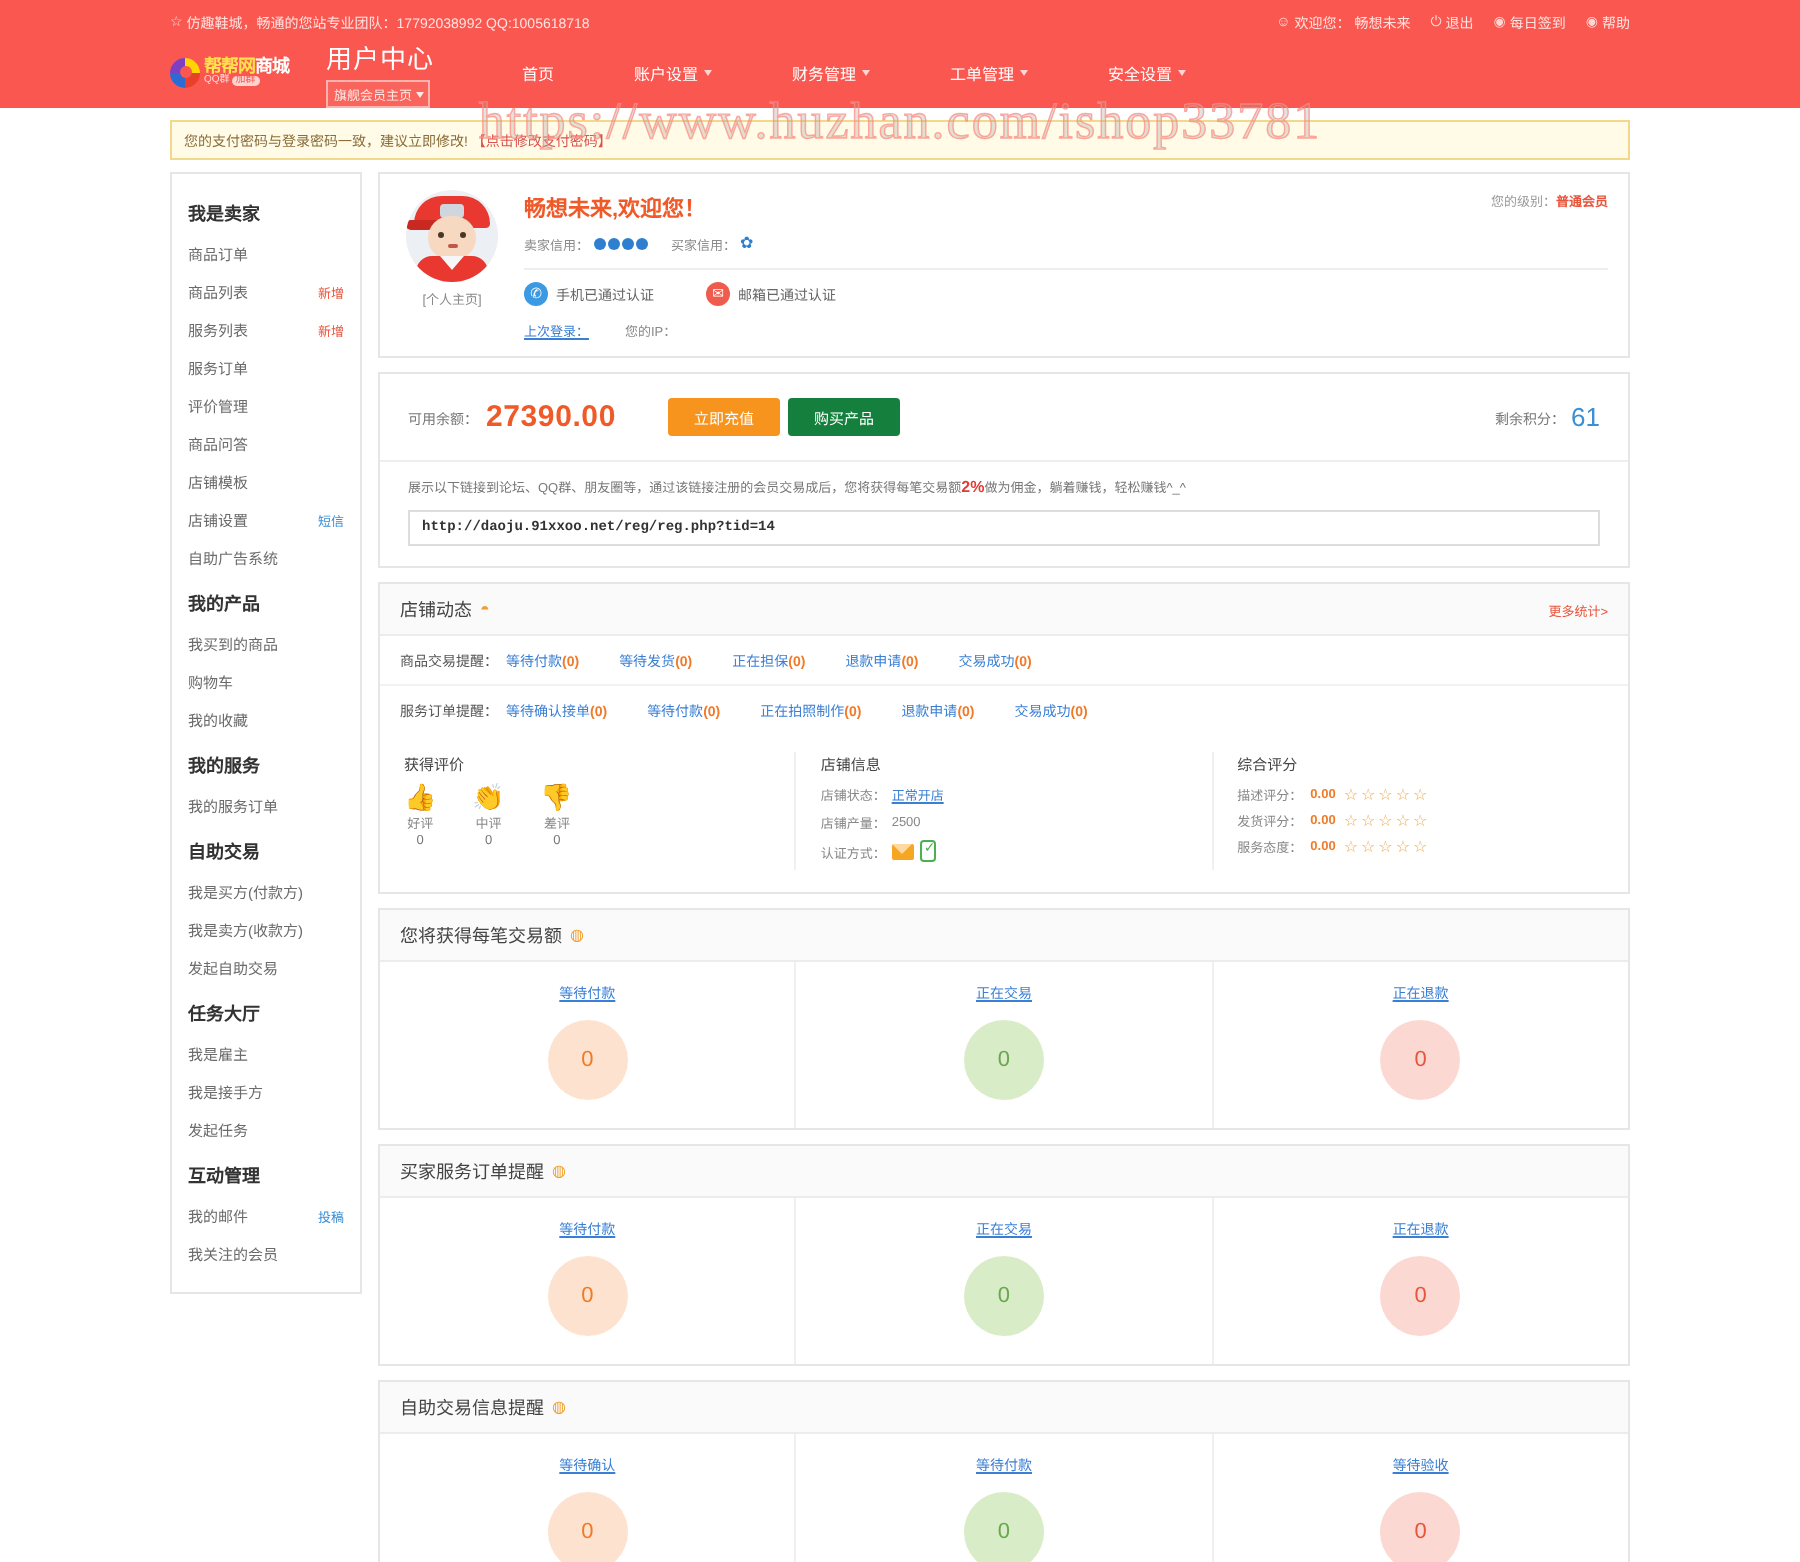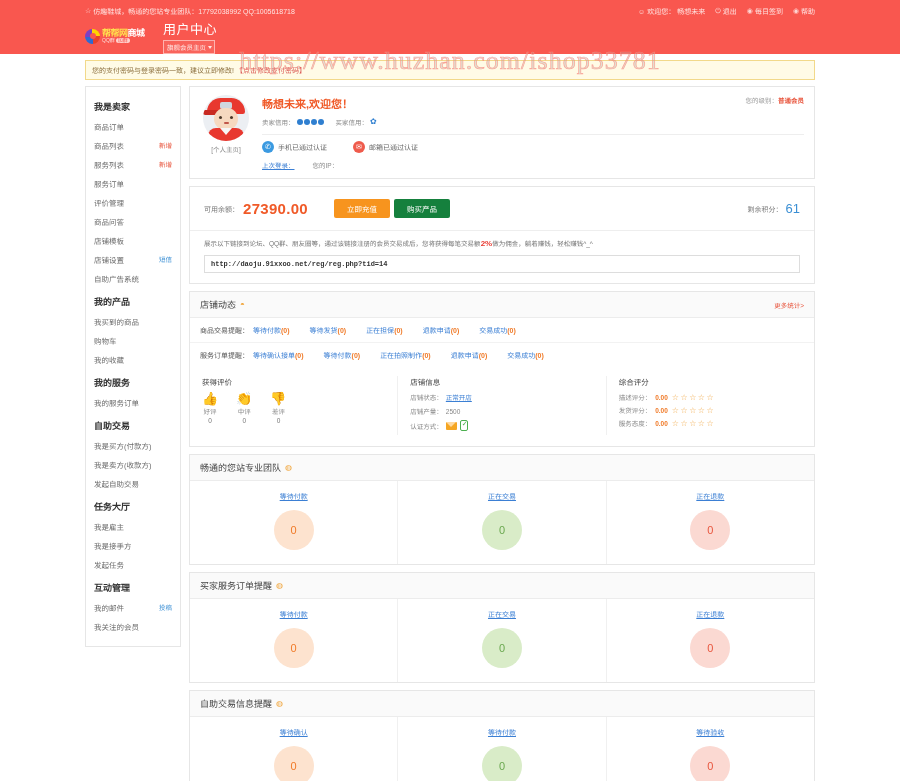--- a/index.html
+++ b/index.html
@@ -70,21 +70,21 @@
     background:#fffbe6; border:1px solid #f2d98a; color:#8a6d3b;
     font-size:7px; padding:4px 6px; position:relative;
   }
   .notice .lnk { color:#d9534f; }
 
   
   .main { width:730px; margin:6px auto 0; display:flex; gap:8px; align-items:flex-start; }
   .side { width:96px; flex:0 0 96px; background:#fff; border:1px solid #e6e6e6; padding:6px 0 10px; }
   .side-group { font-size:9px; font-weight:bold; color:#333; padding:7px 8px 4px; }
   .side-link {
-    display:flex; justify-content:space-between; 
+    display:flex; justify-content:space-between; align-items:center;
     font-size:7.5px; color:#6b6b6b; padding:4px 8px; white-space:nowrap;
   }
   .side-link .tag { color:#e8553d; font-size:6.5px; }
   .side-link .tag.blue { color:#3b8fd4; }
 
   .content { flex:1; min-width:0; }
   .card { background:#fff; border:1px solid #e6e6e6; margin-bottom:7px; }
 
   
   .profrow { display:flex; gap:7px; margin-bottom:7px;flex-direction:column; }
@@ -238,20 +238,41 @@
         </div>
       </div>
 
       <div class="uc">
         <div class="uc-title">用户中心</div>
         <div class="uc-sel">
           <span>旗舰会员主页</span>
         </div>
       </div>
 
+      <div class="nav" id="nav-slot">
+          <div class="nav-item">
+            <span>首页</span>
+          </div>
+          <div class="nav-item">
+            <span>账户设置</span>
+            <i class="caret"></i>
+          </div>
+          <div class="nav-item">
+            <span>财务管理</span>
+            <i class="caret"></i>
+          </div>
+          <div class="nav-item">
+            <span>工单管理</span>
+            <i class="caret"></i>
+          </div>
+          <div class="nav-item">
+            <span>安全设置</span>
+            <i class="caret"></i>
+          </div>
+        </div>
     </div>
 
     <div class="wm2">https://www.huzhan.com/ishop33781</div>
     <div class="wm">https://www.huzhan.com/ishop33781</div>
   </div>
 
   <div class="noticewrap">
     <div class="notice">
       <span>您的支付密码与登录密码一致，建议立即修改!</span>
       <span class="lnk">【点击修改支付密码】</span>
@@ -503,21 +524,21 @@
                 </div>
               </div>
           </div>
         </div>
       </div>
 
       <div id="panels-slot">
           <div class="card">
             <div class="sec-head">
               <div class="sec-title">
-                <span>畅通的您站专业团队</span>
+                <span>您将获得每笔交易额</span>
                 <span class="rss">◍</span>
               </div>
             </div>
             <div class="circles">
               <div class="circ-col">
                 <div class="circ-lab">等待付款</div>
                 <div class="circ peach">0</div>
               </div>
               <div class="circ-col">
                 <div class="circ-lab">正在交易</div>

